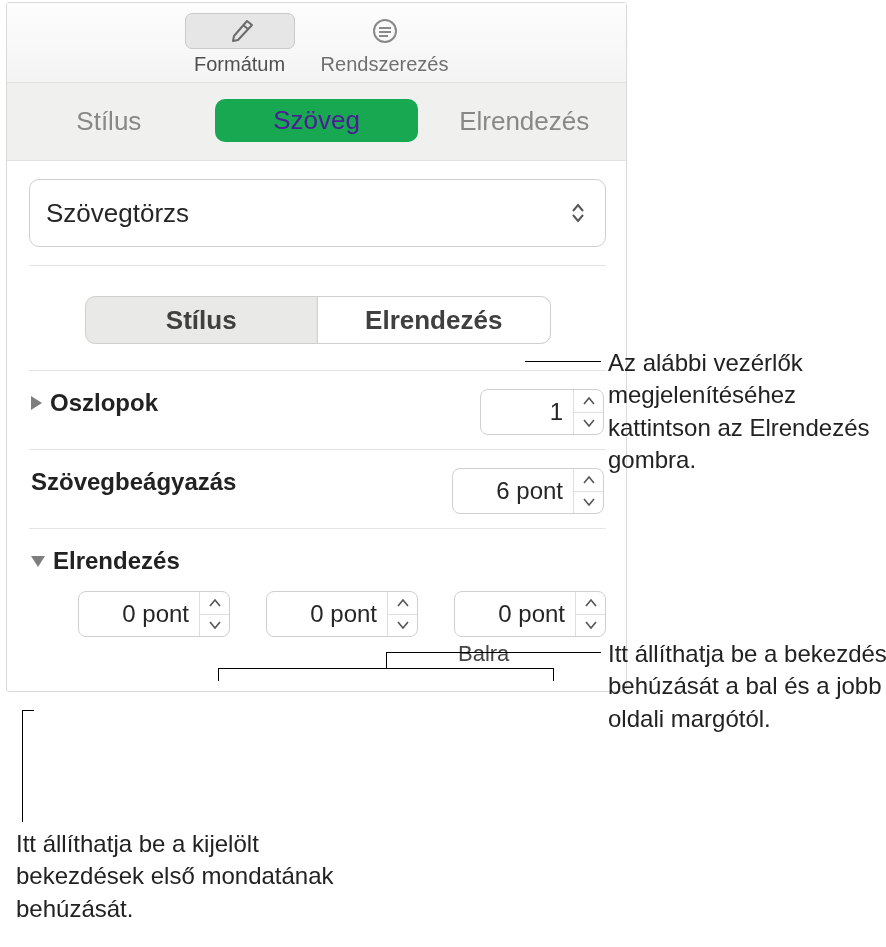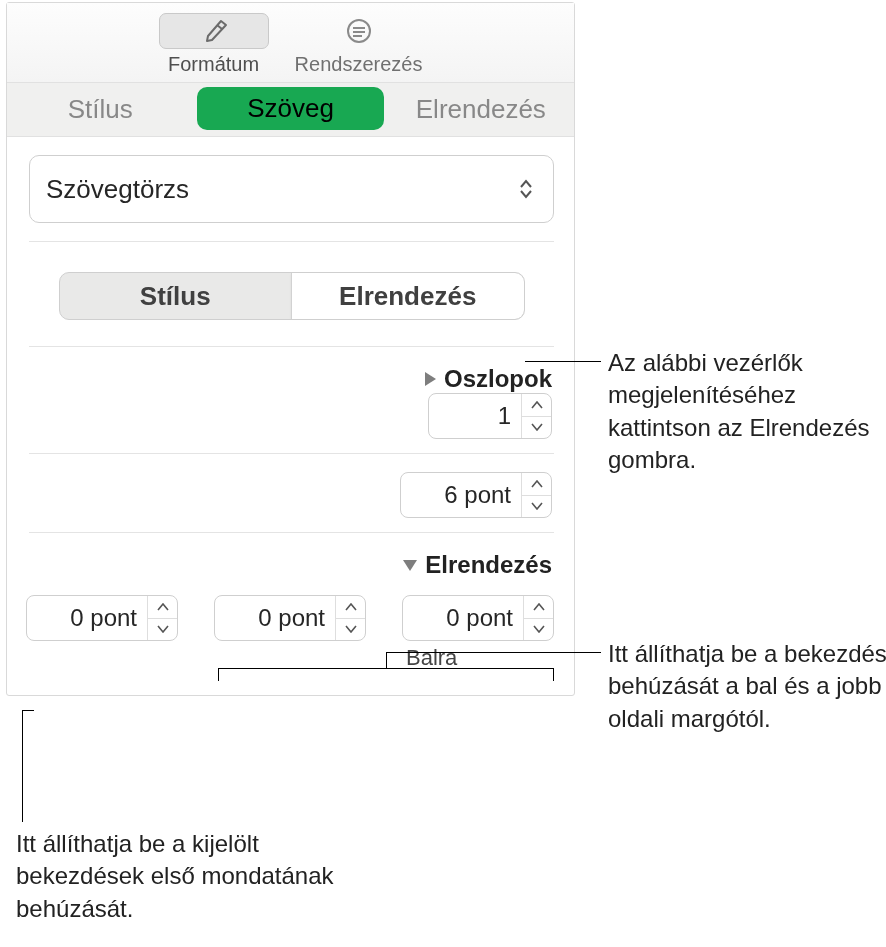--- a/index.html
+++ b/index.html
@@ -8,21 +8,21 @@
     width: 886px;
     height: 947px;
     background: #fff;
     position: relative;
     color: #262626;
   }
   .panel {
     position: absolute;
     left: 6px;
     top: 2px;
-    width: 569px;
+    width: 621px;
     border: 1px solid #d9d9d9;
     border-radius: 3px;
     background: #fff;
   }
   .toolbar-top {
     display: flex;
     justify-content: center;
     gap: 26px;
     padding: 10px 0 6px 0;
     border-bottom: 1px solid #e1e1e1;
@@ -59,23 +59,23 @@
   }
   .tab {
     flex: 1;
     text-align: center;
     font-size: 26px;
     color: #888;
     padding: 6px 0 4px 0;
   }
   .tab.active {
     background: #18a852;
-    color: #000000;
+    color: #4c1d95;
     border-radius: 10px;
-    margin: 0 4px;
+    margin: 12px 4px;
     padding: 6px 0 6px 0;
     font-weight: 500;
   }
   .body-area { padding: 18px 20px 24px 22px; }
   .select-big {
     border: 1px solid #cfcfcf;
     border-radius: 10px;
     height: 68px;
     display: flex;
     align-items: center;
@@ -109,23 +109,22 @@
     color:#404040;
     font-weight: 600;
   }
   .seg-btn.active {
     background:#fff;
     border-left:1px solid #d2d2d2;
     border-radius: 0 9px 9px 0;
     box-shadow: 0 1px 2px rgba(0,0,0,0.08);
   }
   .ctrl-row {
-    display:flex; align-items:flex-end; justify-content: space-between;
+    display:flex; align-items:flex-start; justify-content: space-between;
     padding: 18px 2px 14px 2px;
-    flex-direction: column;
   }
   .ctrl-label {
     font-size: 24px;
     font-weight: 600;
     color:#222;
     display:flex; align-items:center; gap:8px;
   }
   .disclosure {
     width: 0; height: 0;
     border-top: 7px solid transparent;
@@ -263,20 +262,23 @@
                 <path d="M1 1 L6 7 L11 1" fill="none" stroke="#555" stroke-width="1.6"></path>
               </svg>
             </div>
         </div>
       </div>
     </div>
 
     <div class="sect-hr"></div>
 
     <div class="ctrl-row">
+      <div class="ctrl-label">
+        <span>Szövegbeágyazás</span>
+      </div>
       <div class="num-input wide">
         <div class="val">6 pont</div>
         <div class="step">
           <div>
               <svg width="12" height="8">
                 <path d="M1 7 L6 1 L11 7" fill="none" stroke="#555" stroke-width="1.6"></path>
               </svg>
             </div>
           <div>
               <svg width="12" height="8">

